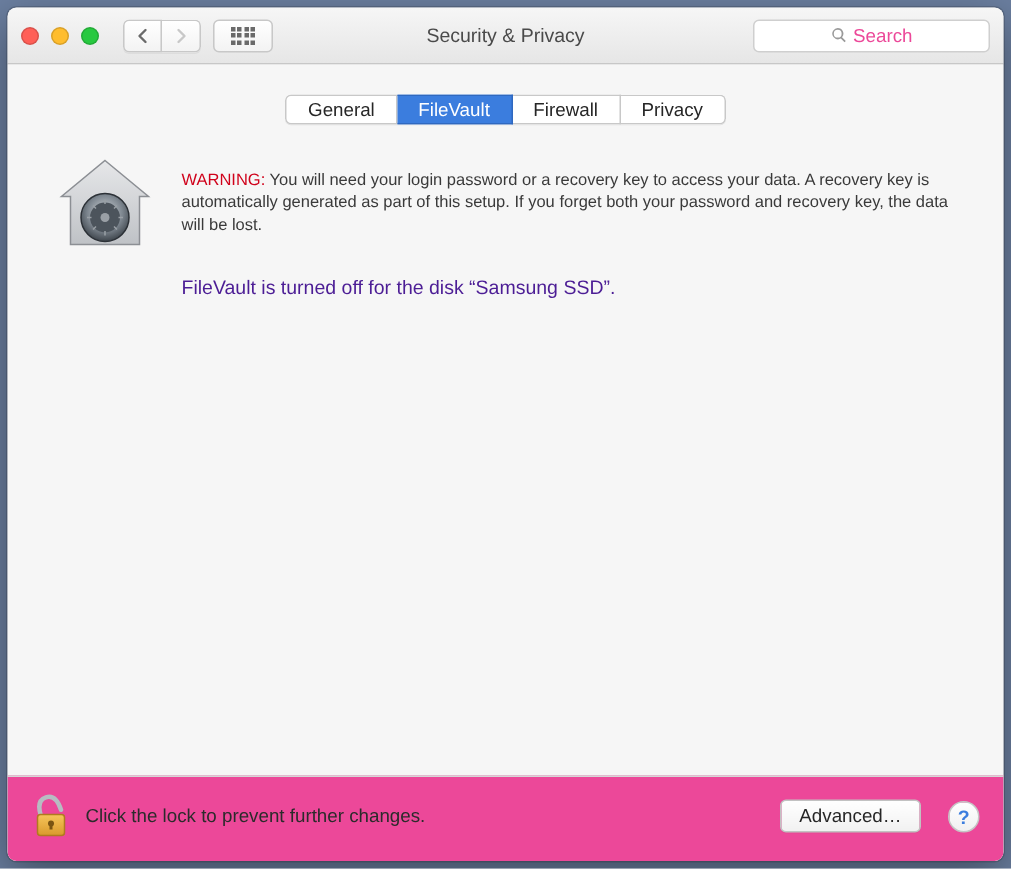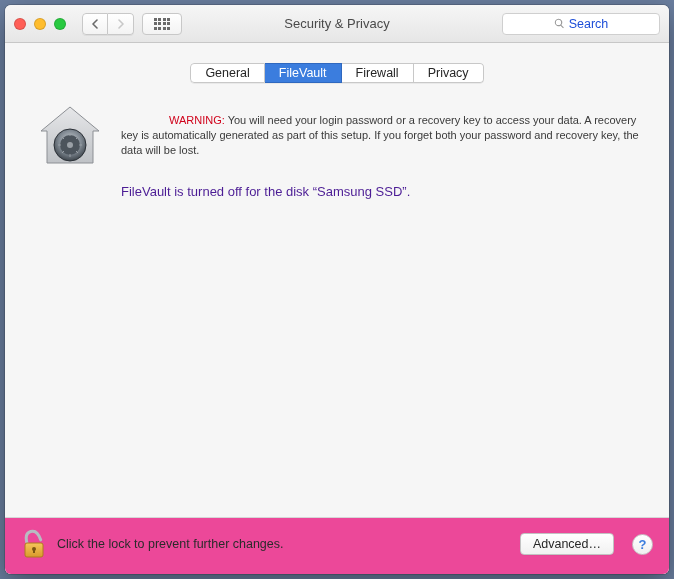--- a/index.html
+++ b/index.html
@@ -49,21 +49,21 @@
   .tb-btn.single{border-radius:4px;min-width:40px;}
   .tb-btn.disabled{color:#c8c8c8;}
   .title {
     position:absolute; left:0; right:0; text-align:center;
     font-size:13px; color:#4a4a4a; pointer-events:none; font-weight:400;
   }
   .searchbox {
     margin-left:auto;
     width: 158px; height:22px;
     background:#fff; border:1px solid #cfcfcf; border-radius:4px;
-    display:flex; align-items:center; justify-content:center; color:#1d4ed8;
+    display:flex; align-items:center; justify-content:center; color:#ec4899;
     font-size:12.5px; gap:4px;
   }
   .searchbox svg { width:11px; height:11px; fill:#9a9a9a;}
   .content {
     flex:1; background:#f6f6f6; position:relative;
     display:flex; flex-direction:column;
   }
   .tabs {
     margin: 20px auto 0 auto;
     display:flex;
@@ -89,21 +89,21 @@
   .headline { font-size:13px; color:#2b2b2b; line-height:1.35; flex:1;}
   .push-btn {
     height:22px; padding:0 12px;
     background:linear-gradient(#ffffff,#f1f1f1);
     border:1px solid #c2c2c2; border-radius:4px;
     font-size:12.5px; color:#262626;
     display:inline-flex; align-items:center; white-space:nowrap;
     box-shadow: 0 0.5px 0 rgba(0,0,0,.05);
   }
   .warning-block { margin-top:10px; font-size:11px; line-height:1.35; color:#3a3a3a;}
-  .warning-block .warn-label{color:#d0021b;margin-left:48px;}
+  .warning-block .warn-label{color:#d0021b;}
   .status-line { margin-top:26px; font-size:13px; color:#4c1d95;}
   .footer {
     border-top:1px solid #d6d6d6;
     padding: 10px 16px 14px 16px;
     display:flex; align-items:center; gap:10px;
     background:#ec4899;
   }
   .lock-icon{width:26px;height:32px;flex:none;}
   .footer-text{font-size:12.5px;color:#2b2b2b;flex:1;}
   .help-btn{

